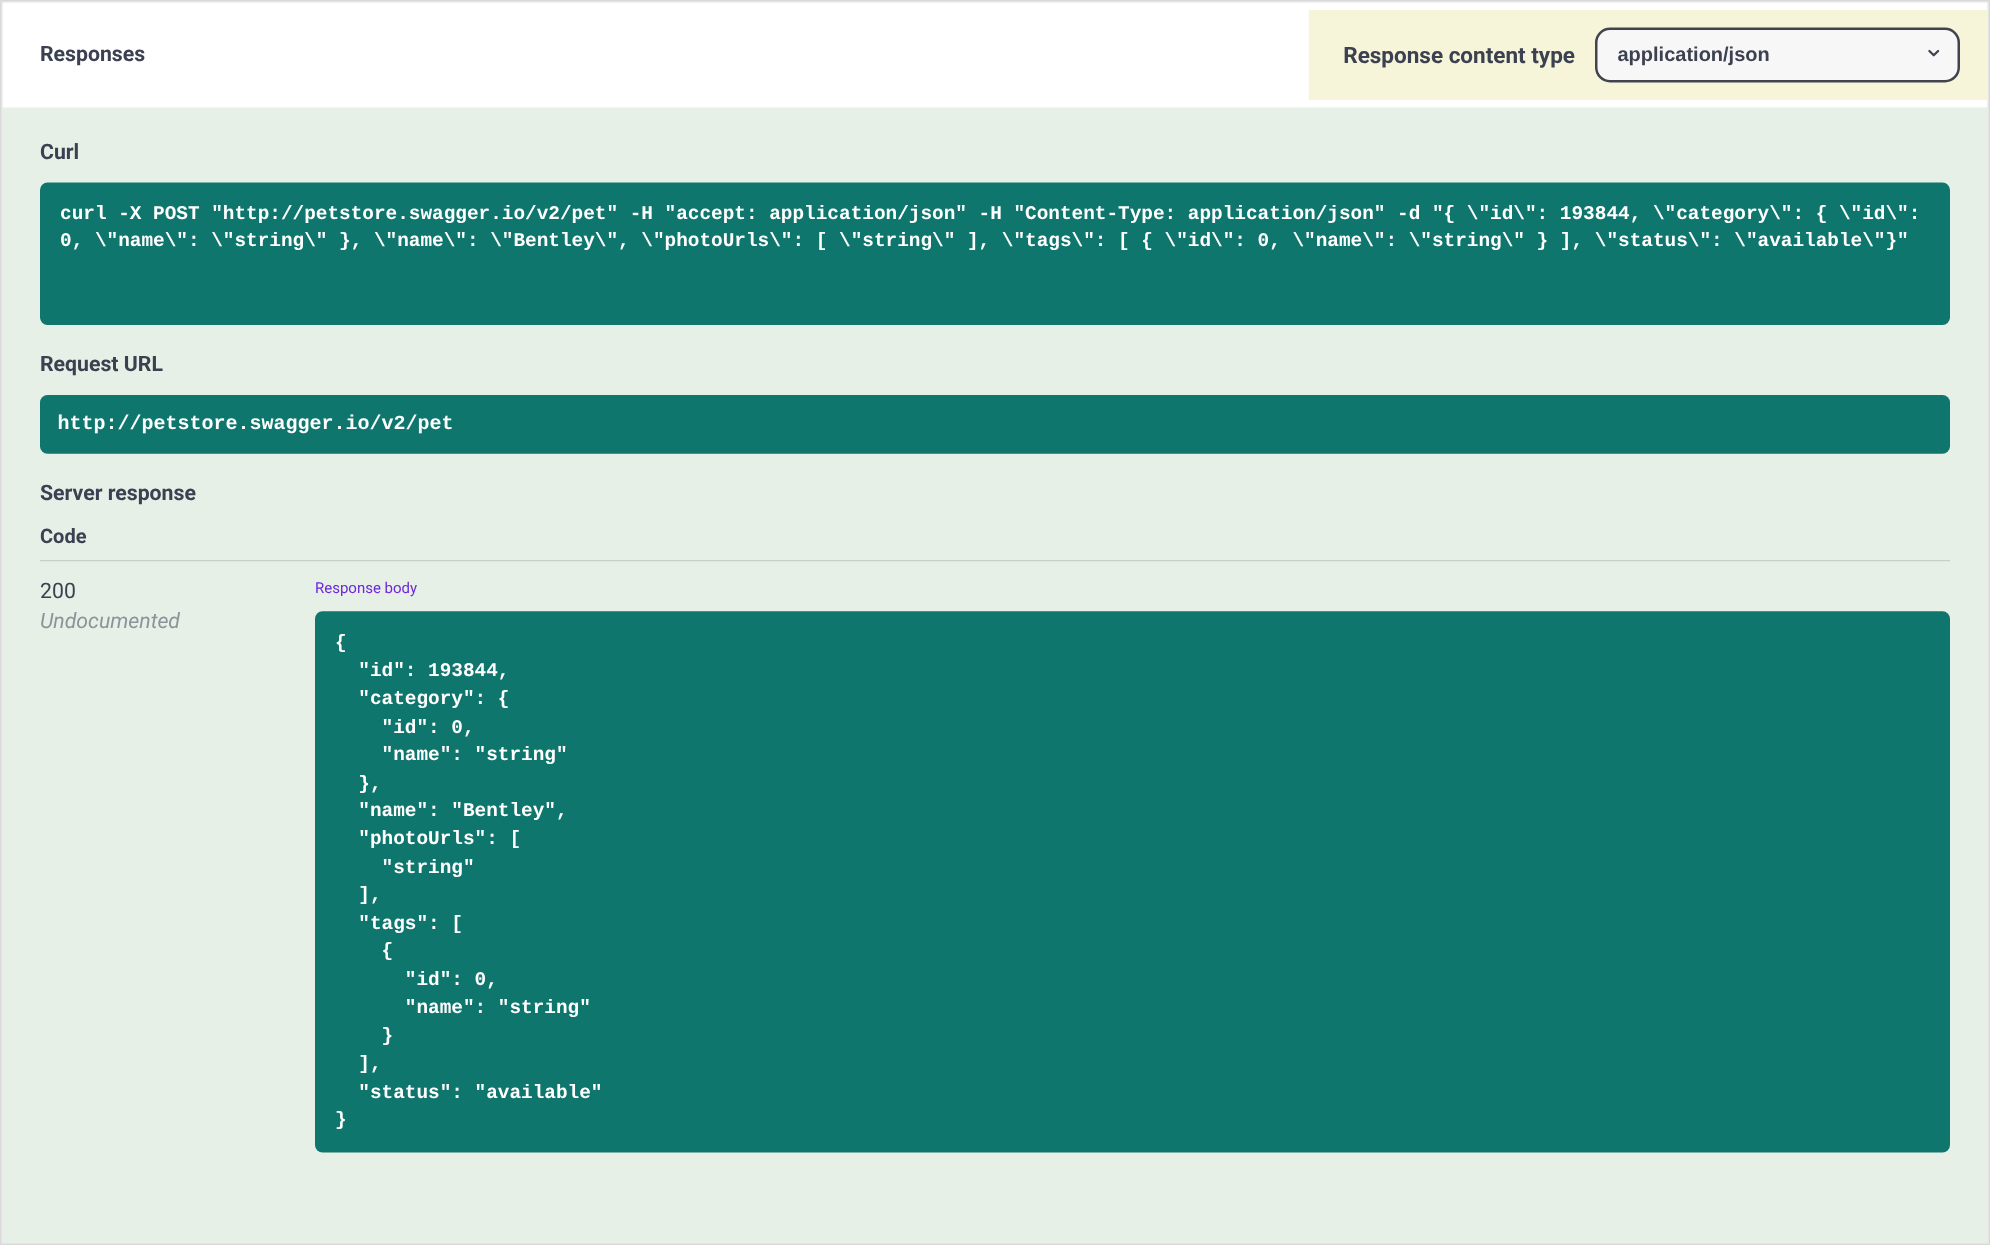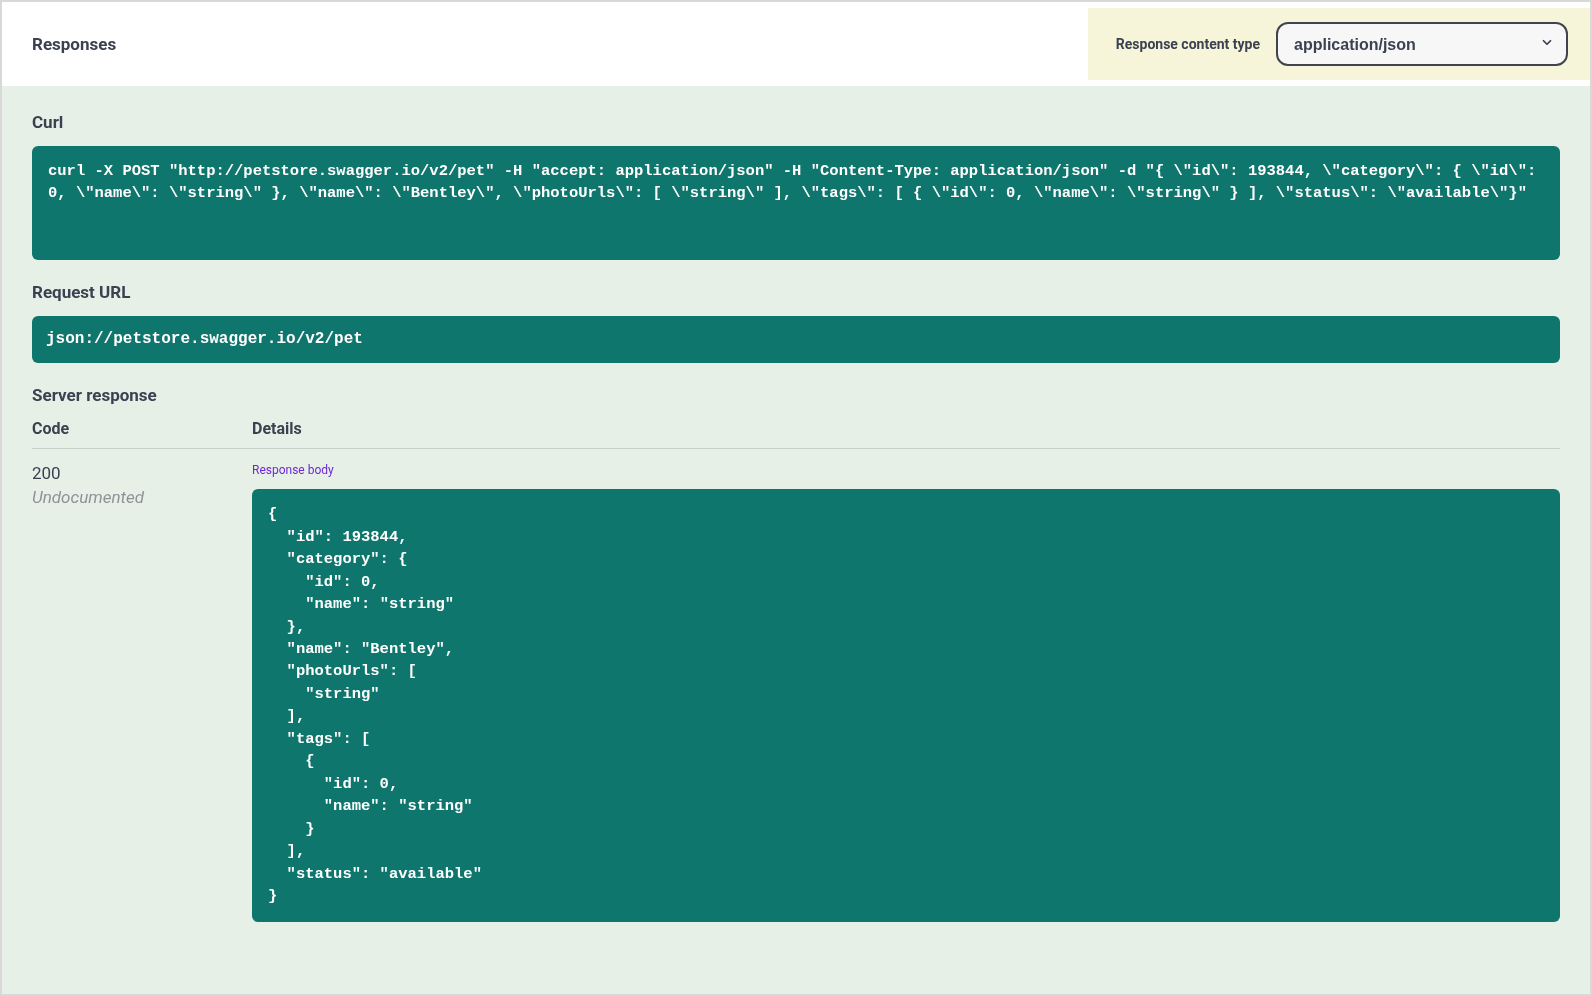--- a/index.html
+++ b/index.html
@@ -35,21 +35,21 @@
   }
   .content-type-wrap {
     background: #f6f5da;
     height: 72px;
     display: flex;
     align-items: center;
     padding: 0 22px 0 28px;
     gap: 16px;
   }
   .content-type-label {
-    font-size: 14px;
+    font-size: 18px;
     font-weight: 700;
     color: #3b4151;
   }
   .select-wrap {
     position: relative;
   }
   .content-type-select {
     appearance: none;
     -webkit-appearance: none;
     border: 2px solid #41444e;
@@ -166,27 +166,26 @@
       </div>
     </div>
   </div>
 
   <div class="panel">
 
     <div class="section-label">Curl</div>
     <pre class="codeblock tall">curl -X POST "http://petstore.swagger.io/v2/pet" -H "accept: application/json" -H "Content-Type: application/json" -d "{ \"id\": 193844, \"category\": { \"id\": 0, \"name\": \"string\" }, \"name\": \"Bentley\", \"photoUrls\": [ \"string\" ], \"tags\": [ { \"id\": 0, \"name\": \"string\" } ], \"status\": \"available\"}"</pre>
 
     <div class="section-label mt-large">Request URL</div>
-    <pre class="codeblock url">json://petstore.swagger.io/v2/pet</pre>
+    <pre class="codeblock url">http://petstore.swagger.io/v2/pet</pre>
 
     <div class="section-label mt-large">Server response</div>
 
     <div class="response-row-head">
       <div class="col-code col-label">Code</div>
-      <div class="col-details col-label">Details</div>
     </div>
 
     <div class="response-row">
       <div class="col-code">
         <div class="code-value">200</div>
         <div class="undocumented">Undocumented</div>
       </div>
       <div class="col-details">
         <div class="resp-body-label">Response body</div>
         <pre class="codeblock">{

